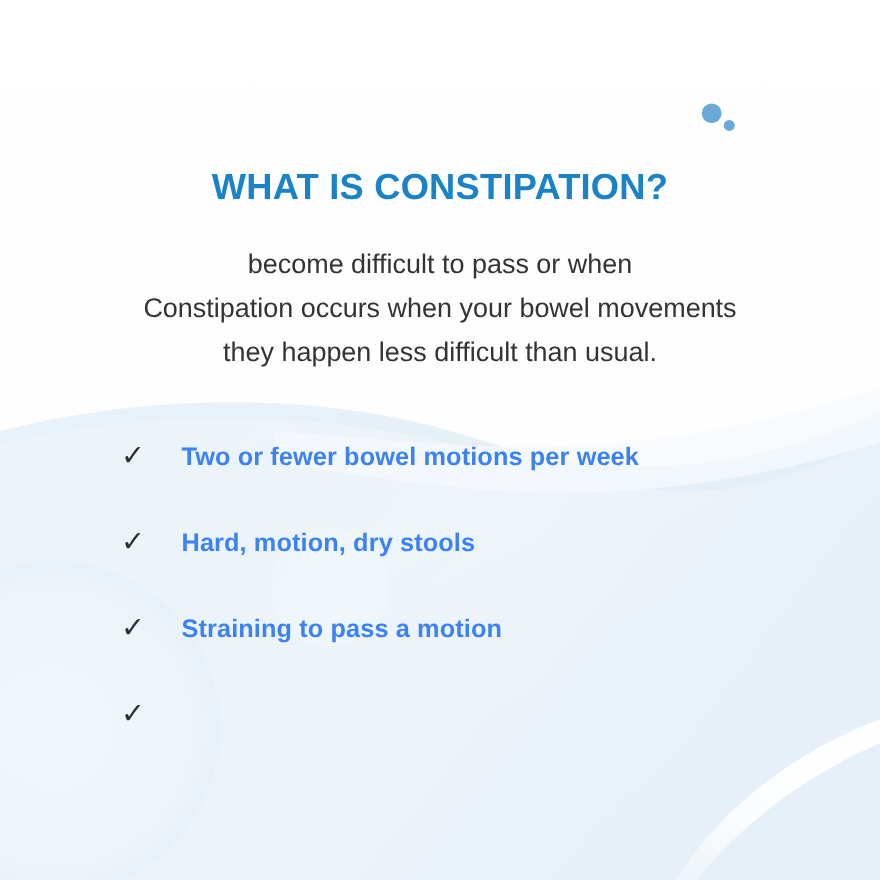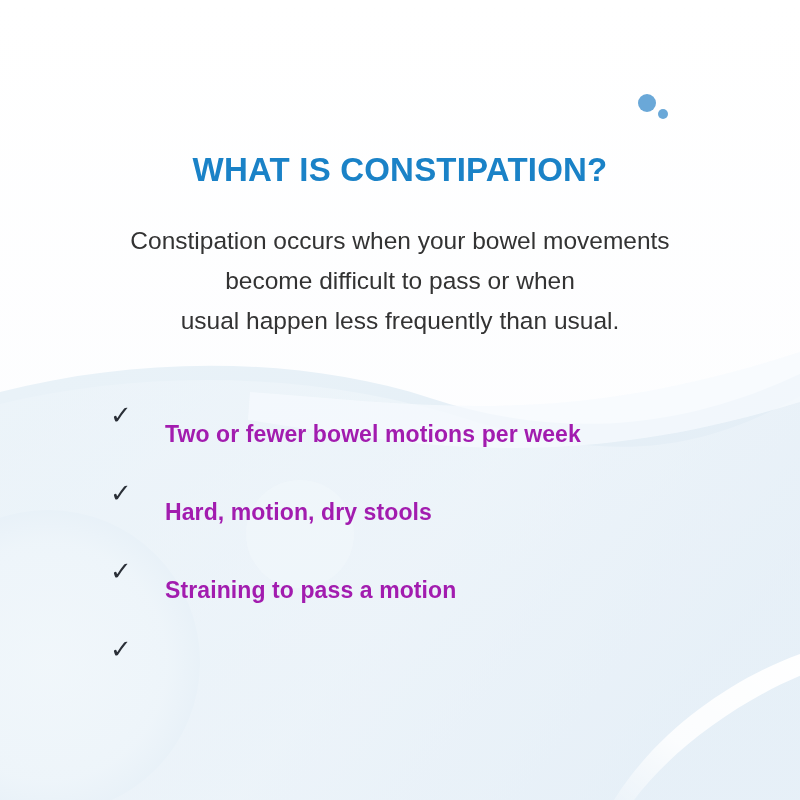--- a/index.html
+++ b/index.html
@@ -96,24 +96,23 @@
     font-weight: 300;
     text-align: left;
     font-family: "DejaVu Sans", sans-serif;
   }
   .symptom-label {
     flex: 0 0 auto;
     margin-left: 21px;
     font-size: 23px;
     line-height: 34px;
     font-weight: bold;
-    color: #a21caf;
+    color: #3b82f6;
     letter-spacing: 0.1px;
     white-space: nowrap;
-    margin-top: 19px;
   }
 </style>
 </head>
 <body>
 
 <div id="infographic">
 
   <svg id="bg-layer" viewBox="0 0 800 800" width="800" height="800" xmlns="http://www.w3.org/2000/svg">
     <defs>
       <linearGradient id="gradTop" x1="0" y1="0" x2="0" y2="1">
@@ -176,23 +175,23 @@
       <circle cx="647" cy="103" r="9" fill="#6aa8d8"></circle>
       <circle cx="663" cy="114" r="5" fill="#6aa8d8"></circle>
     </g>
   </svg>
 
   <div id="content-layer">
 
     <h1 id="page-title">WHAT IS CONSTIPATION?</h1>
 
     <div id="intro-paragraph">
+      <span class="para-line">become difficult to pass or when</span>
       <span class="para-line">Constipation occurs when your bowel movements</span>
-      <span class="para-line">become difficult to pass or when</span>
-      <span class="para-line">usual happen less frequently than usual.</span>
+      <span class="para-line">they happen less difficult than usual.</span>
     </div>
 
     <ul id="symptom-list" style="list-style:none;margin:0;padding:0;">
 
       <li class="symptom-item">
         <span class="check-icon">✓</span>
         <span class="symptom-label">Two or fewer bowel motions per week</span>
       </li>
 
       <li class="symptom-item">

